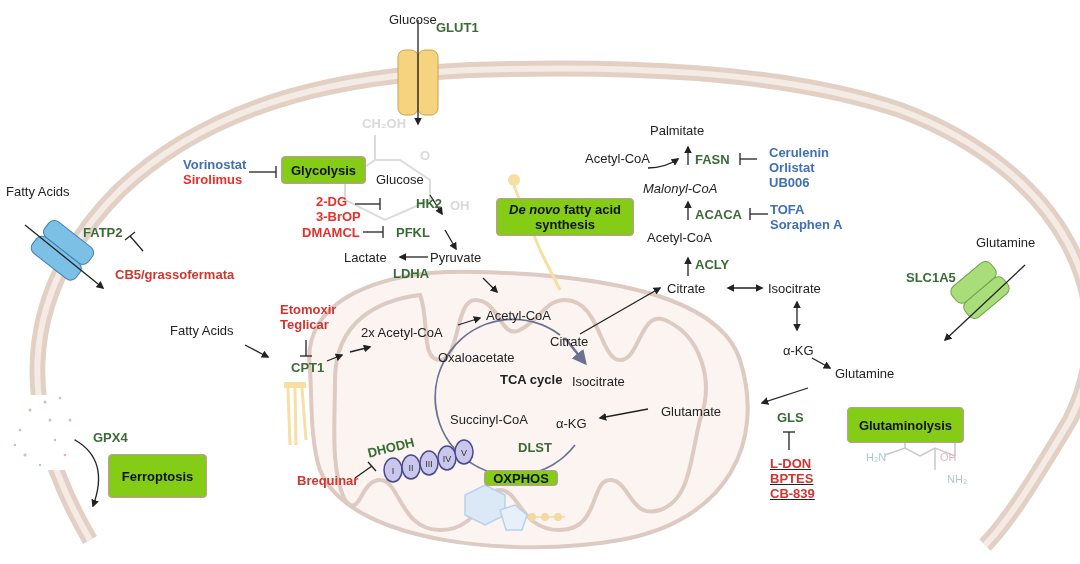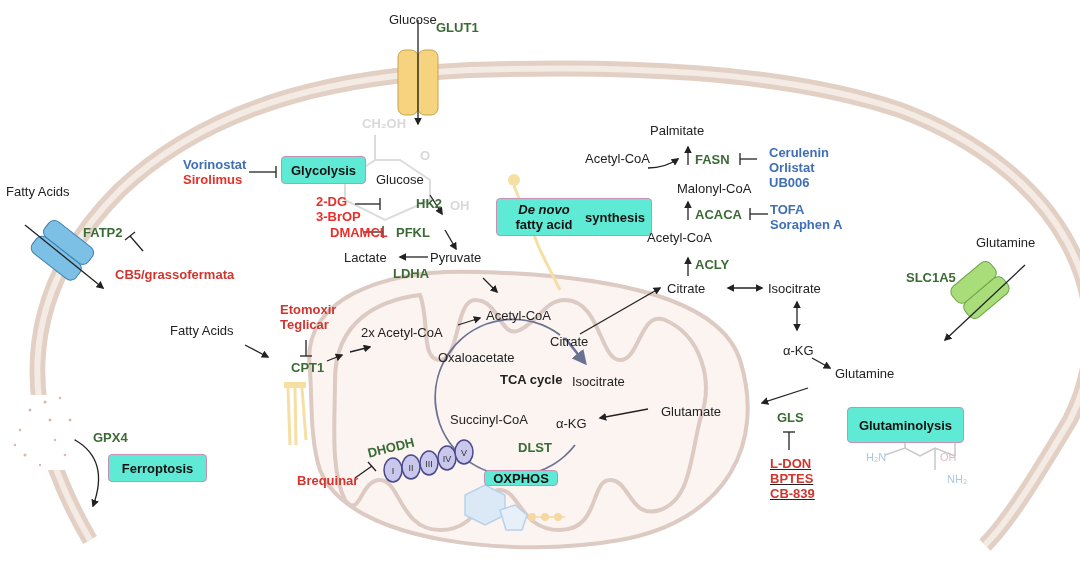--- a/index.html
+++ b/index.html
@@ -4,21 +4,21 @@
 <style>
   html,body{margin:0;padding:0;background:#ffffff;}
   #stage{position:relative;width:1080px;height:564px;overflow:hidden;background:#fff;font-family:"Liberation Sans",sans-serif;}
   svg#art{position:absolute;left:0;top:0;}
   .lbl{position:absolute;white-space:nowrap;font-size:13px;line-height:15px;color:#222;}
   .met{color:#222;font-size:13px;}
   .enz{color:#3a6b35;font-weight:bold;font-size:13px;}
   .drugR{color:#d0352e;font-weight:bold;font-size:13px;}
   .drugB{color:#3f6fb5;font-weight:bold;font-size:13px;}
   .stack{display:flex;flex-direction:column;}
-  .box{position:absolute;background:#5eead4;border:1.5px solid #c98fb5;border-radius:4px;font-weight:bold;color:#111;font-size:13px;display:flex;align-items:center;justify-content:center;text-align:center;line-height:15px;padding:0 6px;box-sizing:border-box;}
+  .box{position:absolute;background:#84cc16;border:1.5px solid #c98fb5;border-radius:4px;font-weight:bold;color:#111;font-size:13px;display:flex;align-items:center;justify-content:center;text-align:center;line-height:15px;padding:0 6px;box-sizing:border-box;}
   .box i{font-style:italic;}
   .tcaLabel{font-weight:bold;}
 </style>
 </head>
 <body>
 
 <div id="stage">
 
 <svg id="art" width="1080" height="564" viewBox="0 0 1080 564">
   <defs>
@@ -182,21 +182,21 @@
   <span class="drugR" style="color:#e8302a;">Sirolimus</span>
 </div>
 <div class="box" style="left:281px;top:156px;width:85px;height:28px;">Glycolysis</div>
 
 <span class="lbl met" style="left:376px;top:172px;">Glucose</span>
 <div class="lbl stack" style="left:316px;top:194px;">
   <span class="drugR" style="color:#e8302a;">2-DG</span>
   <span class="drugR" style="color:#e8302a;">3-BrOP</span>
 </div>
 <span class="lbl enz" style="left:384px;top:196px;margin-left:32px;">HK2</span>
-<span class="lbl drugR" style="left:302px;top:225px;color:#e8302a;margin-left:28px;">DMAMCL</span>
+<span class="lbl drugR" style="left:302px;top:225px;color:#e8302a;">DMAMCL</span>
 <span class="lbl enz" style="left:396px;top:225px;">PFKL</span>
 <span class="lbl met" style="left:344px;top:250px;">Lactate</span>
 <span class="lbl met" style="left:430px;top:250px;">Pyruvate</span>
 <span class="lbl enz" style="left:393px;top:266px;">LDHA</span>
 
 <span class="lbl met" style="left:6px;top:184px;">Fatty Acids</span>
 <span class="lbl enz" style="left:83px;top:225px;">FATP2</span>
 <span class="lbl drugR" style="left:115px;top:267px;">CB5/grassofermata</span>
 
 <div class="lbl stack" style="left:280px;top:302px;">
@@ -213,55 +213,55 @@
 <span class="lbl met tcaLabel" style="left:500px;top:372px;">TCA cycle</span>
 <span class="lbl met" style="left:572px;top:374px;">Isocitrate</span>
 <span class="lbl met" style="left:450px;top:412px;">Succinyl-CoA</span>
 <span class="lbl met" style="left:556px;top:416px;">α-KG</span>
 <span class="lbl enz" style="left:518px;top:440px;">DLST</span>
 <span class="lbl enz" style="left:366px;top:446px;transform:rotate(-14deg);transform-origin:left top;">DHODH</span>
 <span class="lbl drugR" style="left:297px;top:473px;">Brequinar</span>
 <div class="box" style="left:484px;top:470px;width:74px;height:16px;">OXPHOS</div>
 
 <span class="lbl enz" style="left:93px;top:430px;">GPX4</span>
-<div class="box" style="left:108px;top:454px;width:99px;height:28px;">Ferroptosis</div>
+<div class="box" style="left:108px;top:454px;width:99px;height:44px;">Ferroptosis</div>
 
 <span class="lbl met" style="left:667px;top:281px;">Citrate</span>
 <span class="lbl met" style="left:768px;top:281px;">Isocitrate</span>
 <span class="lbl met" style="left:783px;top:343px;">α-KG</span>
 <span class="lbl met" style="left:835px;top:366px;">Glutamine</span>
 <span class="lbl met" style="left:661px;top:404px;">Glutamate</span>
 <span class="lbl enz" style="left:777px;top:410px;">GLS</span>
 <div class="lbl stack" style="left:770px;top:456px;text-decoration:underline;">
   <span class="drugR">L-DON</span>
   <span class="drugR">BPTES</span>
   <span class="drugR">CB-839</span>
 </div>
 <div class="box" style="left:847px;top:407px;width:117px;height:36px;">Glutaminolysis</div>
 <span class="lbl" style="left:866px;top:450px;color:#a9c8e4;font-size:11px;">H₂N</span>
 <span class="lbl" style="left:947px;top:472px;color:#a9c8e4;font-size:11px;">NH₂</span>
 <span class="lbl" style="left:940px;top:450px;color:#e2b8c2;font-size:11px;">OH</span>
 
 <span class="lbl met" style="left:976px;top:235px;">Glutamine</span>
 <span class="lbl enz" style="left:906px;top:270px;">SLC1A5</span>
 
-<div class="box" style="left:496px;top:198px;width:156px;height:38px;flex-direction:row;">
+<div class="box" style="left:496px;top:198px;width:138px;height:38px;flex-direction:column;">
   <span><i>De novo</i><span> fatty acid</span></span>
   <span>synthesis</span>
 </div>
 
 <span class="lbl met" style="left:650px;top:123px;">Palmitate</span>
 <span class="lbl met" style="left:585px;top:151px;">Acetyl-CoA</span>
 <span class="lbl enz" style="left:695px;top:152px;">FASN</span>
 <div class="lbl stack" style="left:769px;top:145px;">
   <span class="drugB">Cerulenin</span>
   <span class="drugB">Orlistat</span>
   <span class="drugB">UB006</span>
 </div>
-<span class="lbl met" style="left:677px;top:181px;">Malonyl-CoA</span>
+<span class="lbl met" style="left:643px;top:181px;font-style:italic;">Malonyl-CoA</span>
 <span class="lbl enz" style="left:695px;top:207px;">ACACA</span>
 <div class="lbl stack" style="left:770px;top:202px;">
   <span class="drugB">TOFA</span>
   <span class="drugB">Soraphen A</span>
 </div>
 <span class="lbl met" style="left:647px;top:230px;">Acetyl-CoA</span>
 <span class="lbl enz" style="left:695px;top:257px;">ACLY</span>
 
 </div>
 

